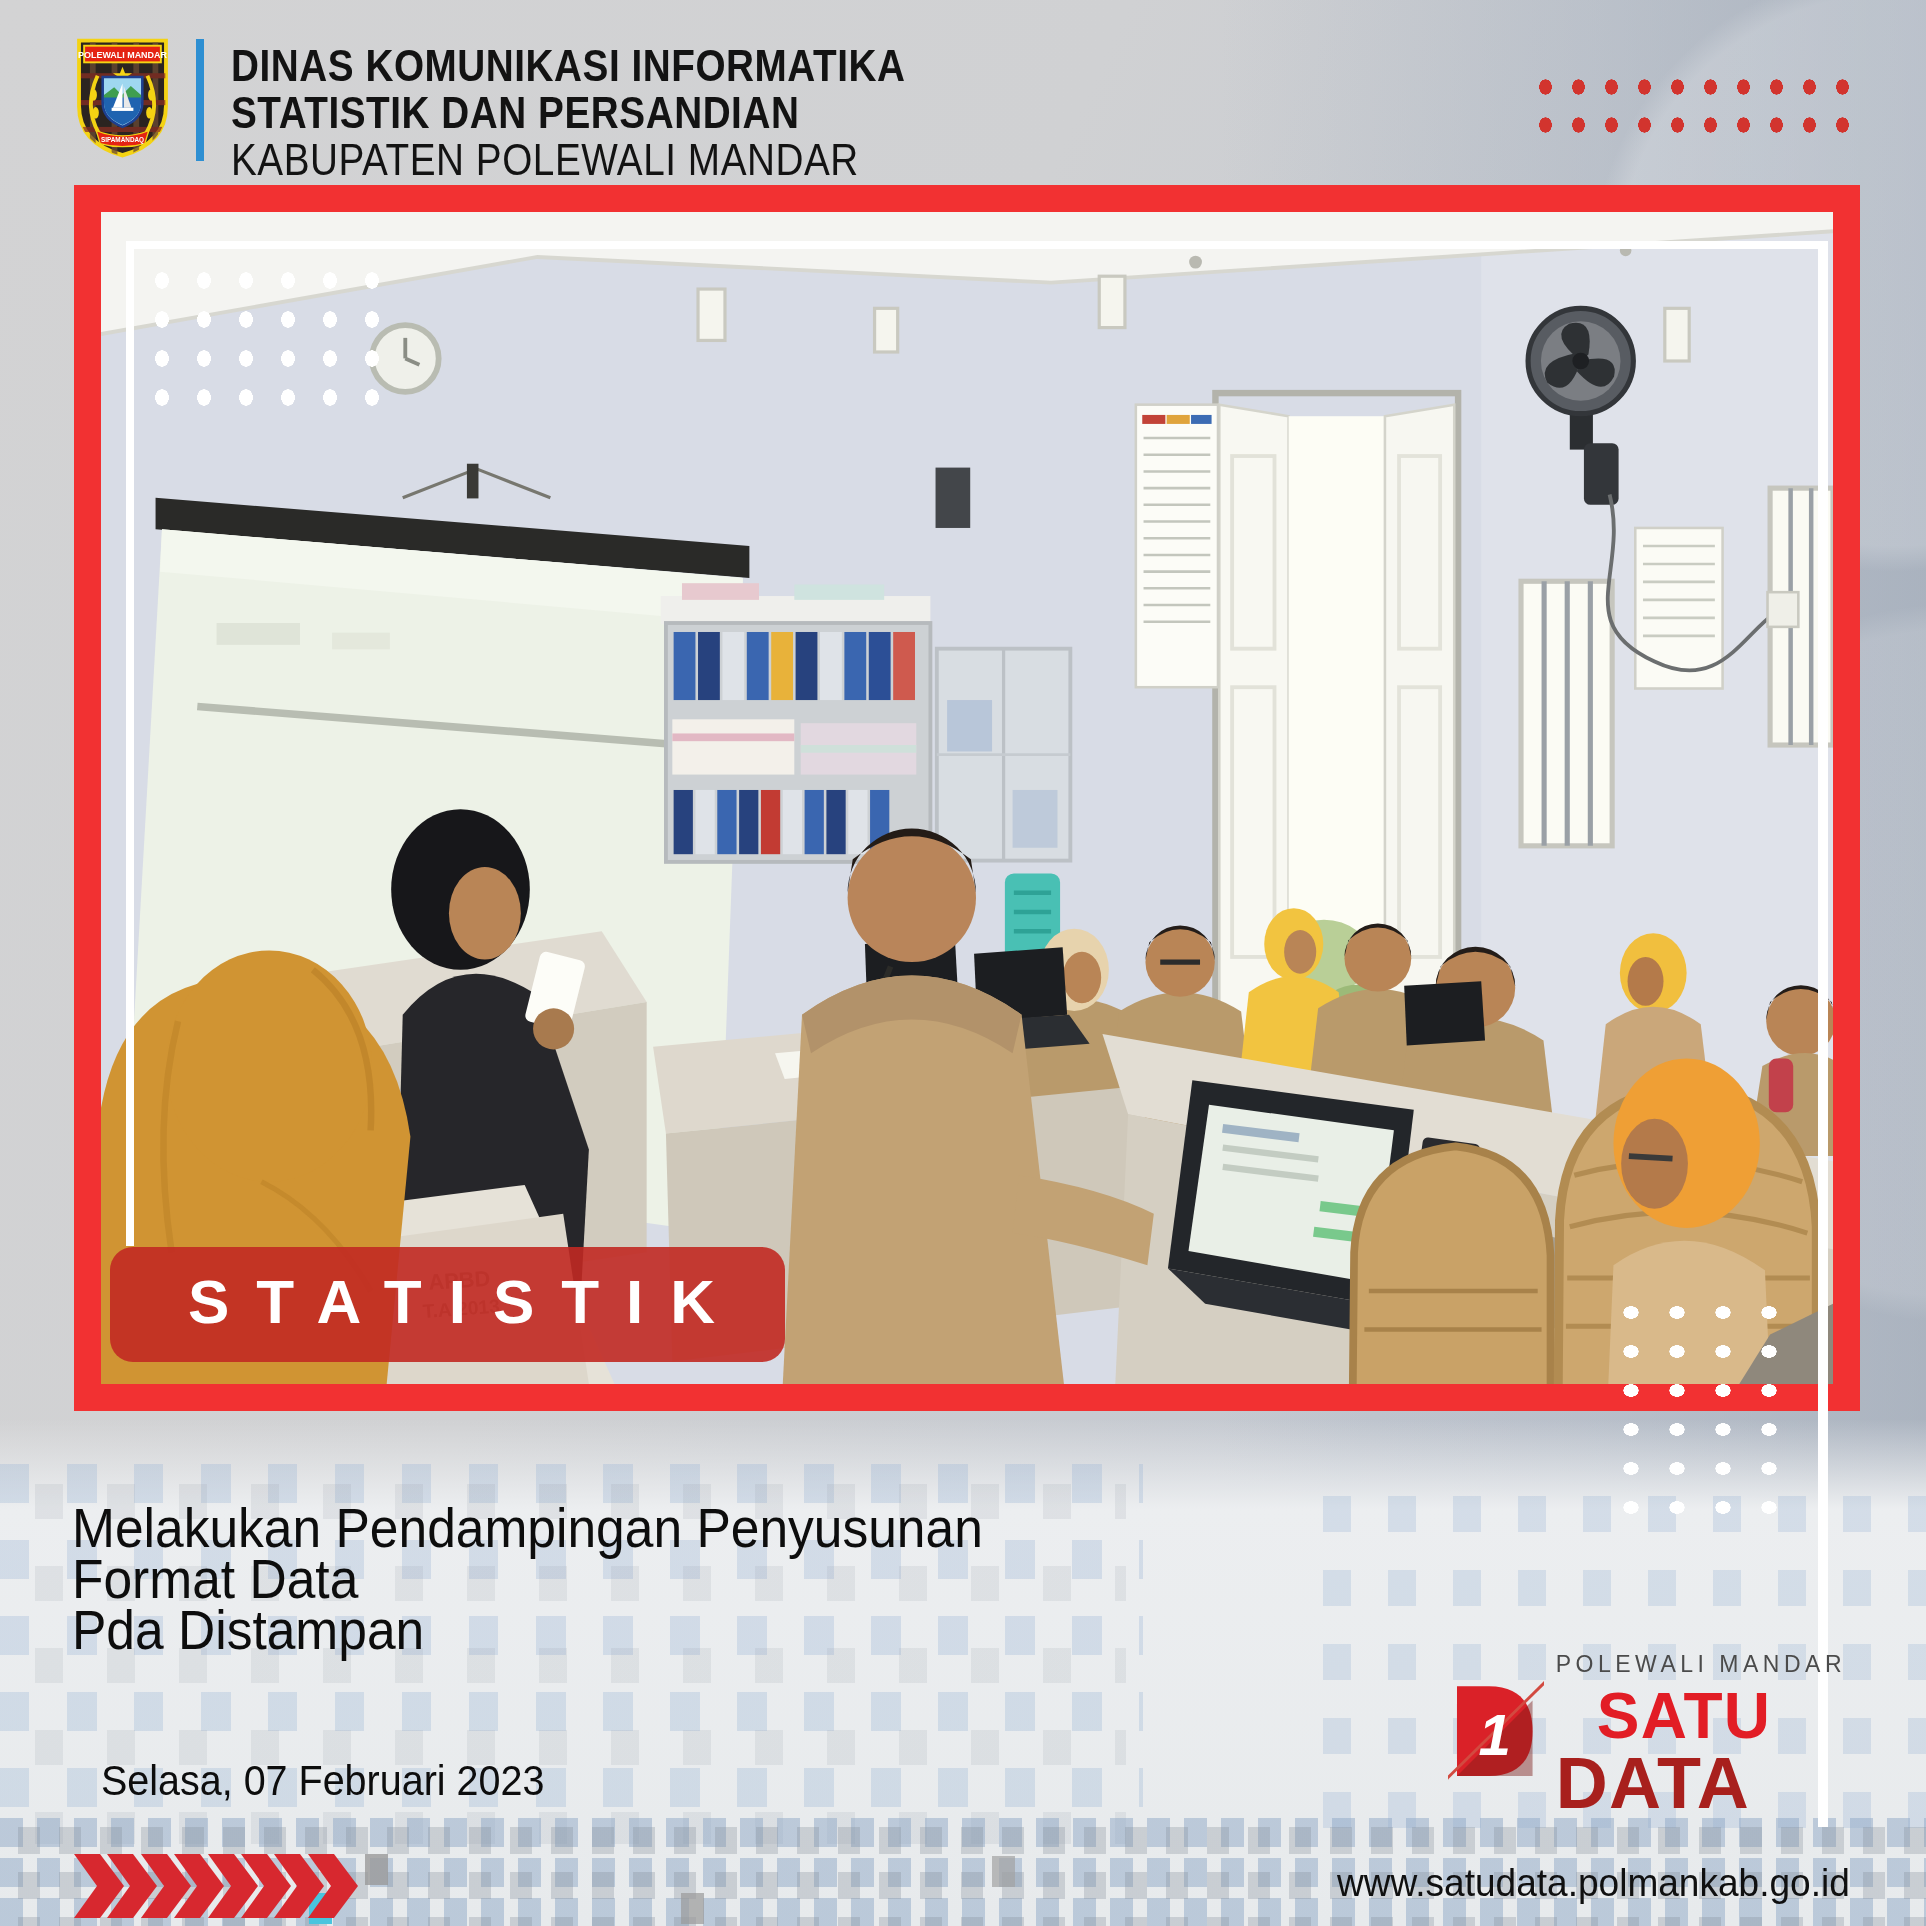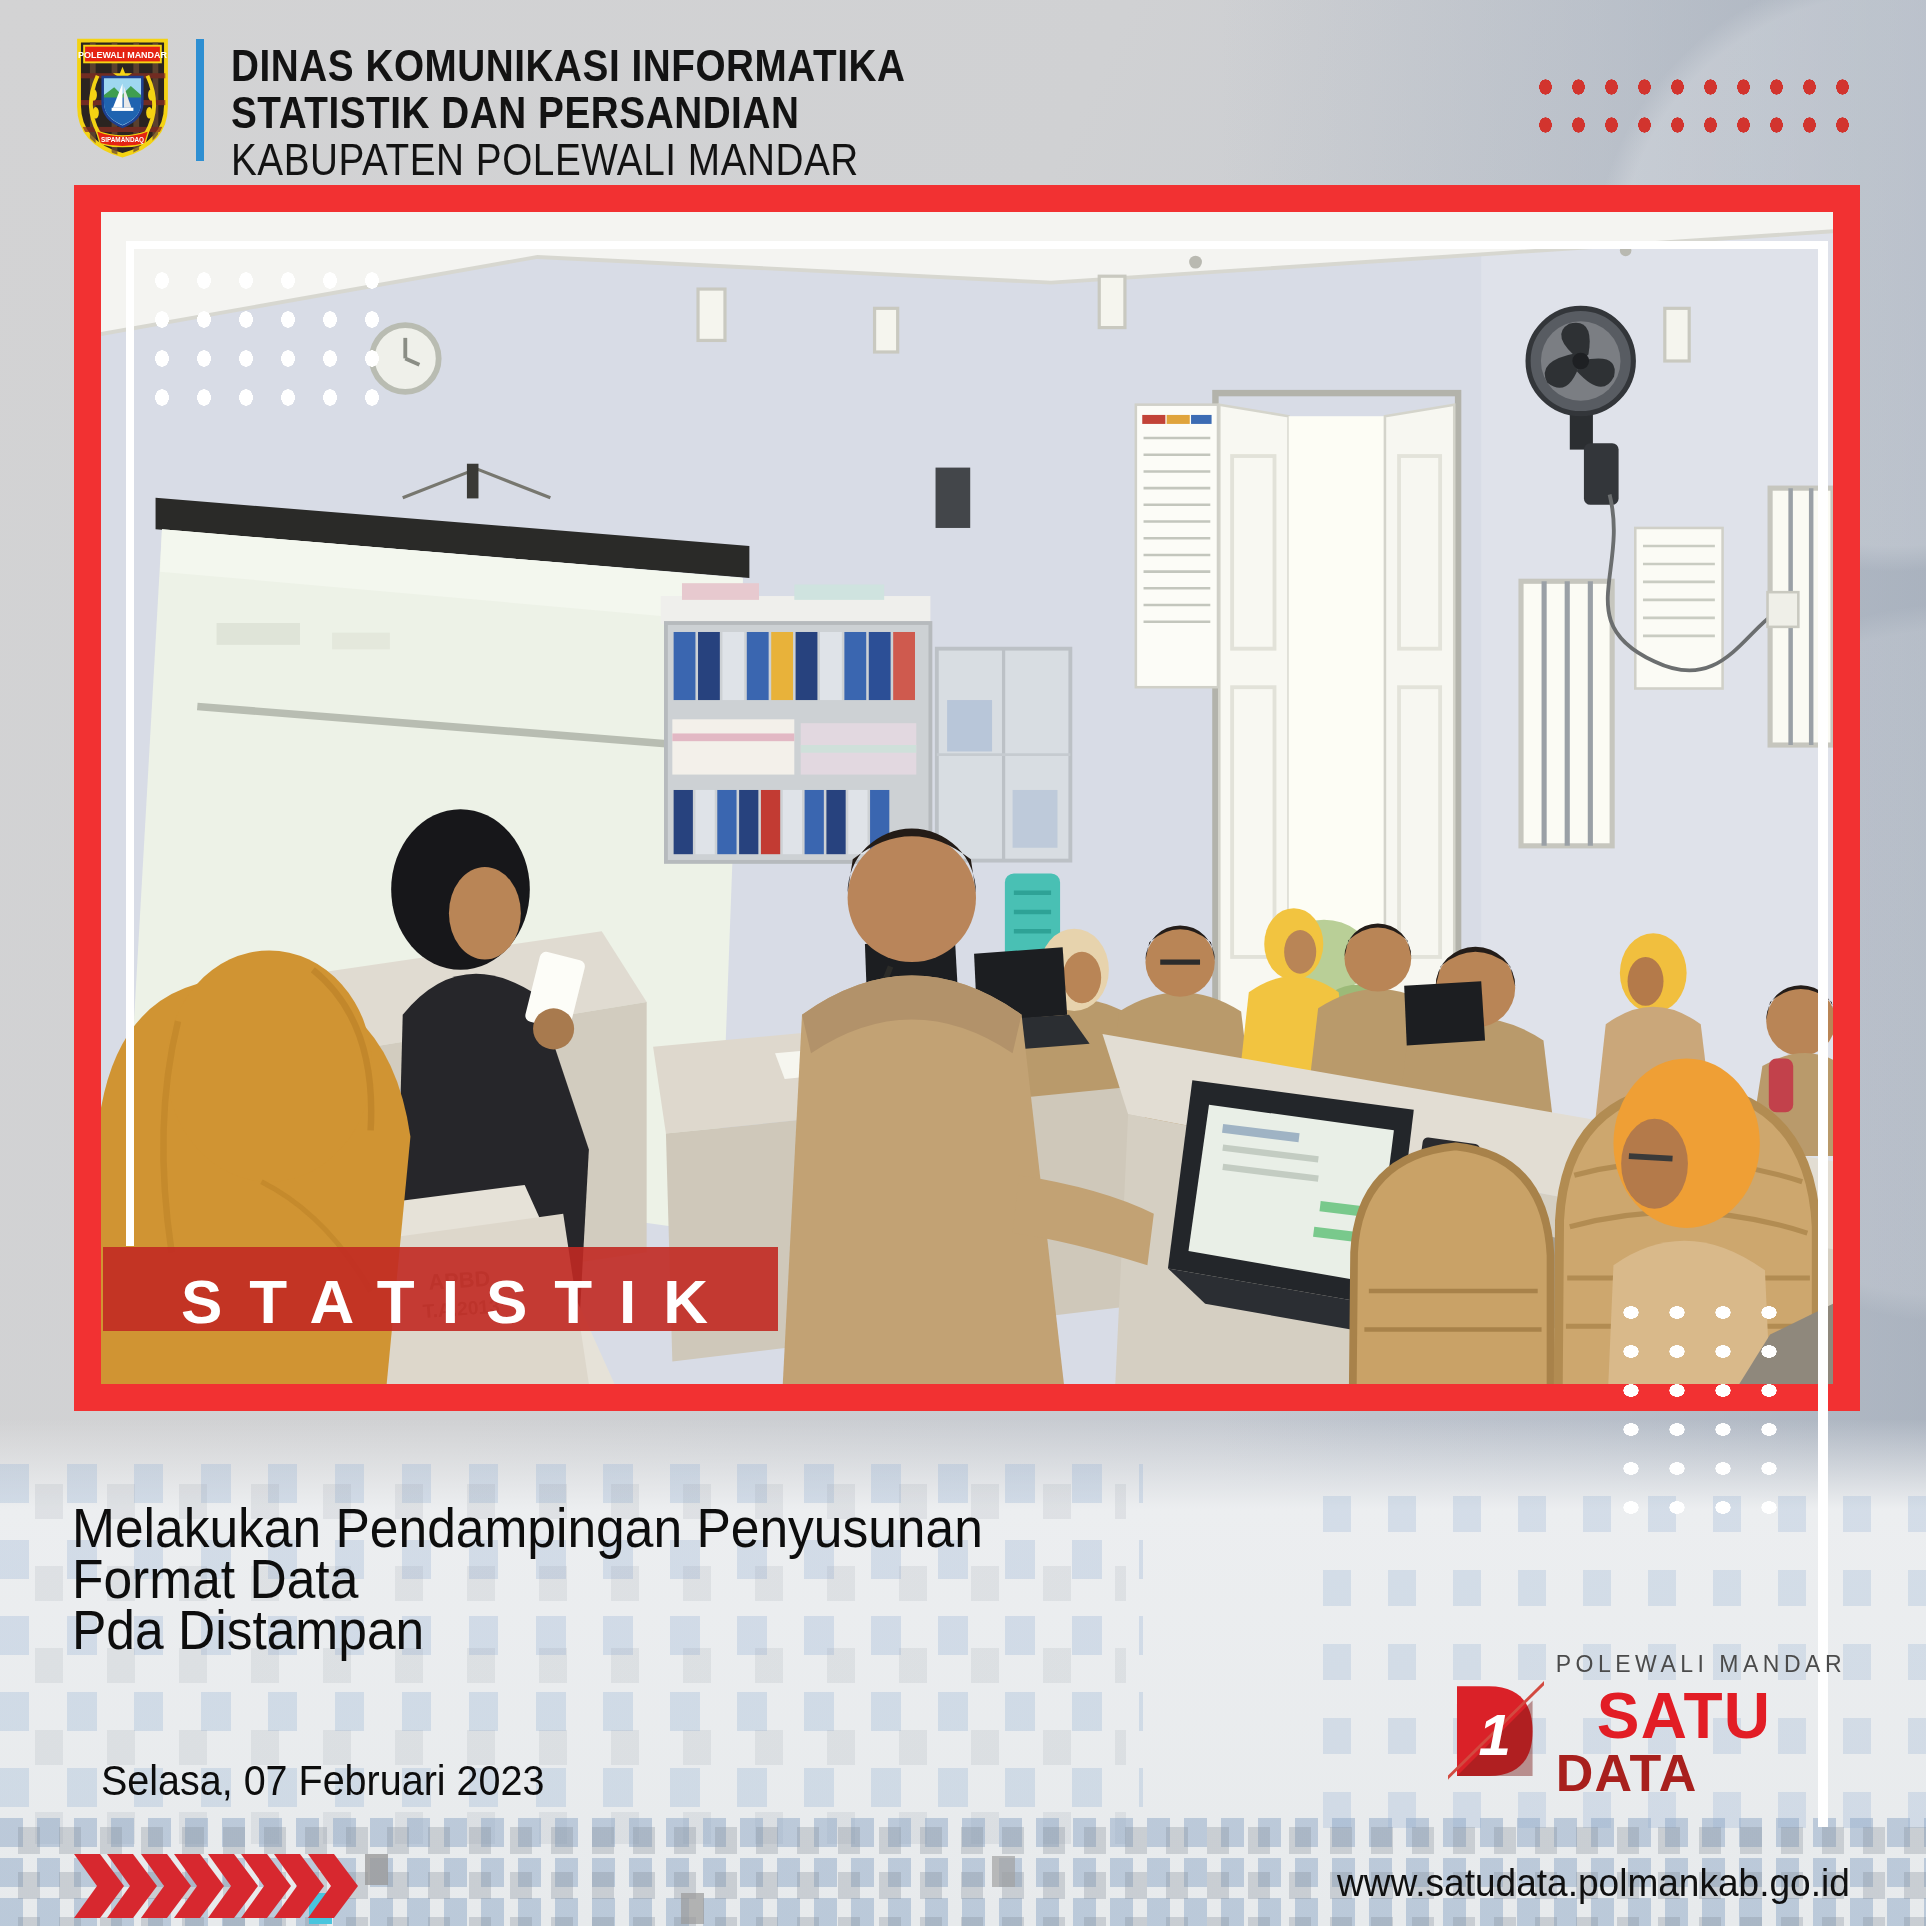--- a/index.html
+++ b/index.html
@@ -54,39 +54,39 @@
   .wline-top{left:126px;top:241px;width:1701px;height:8.3px;}
   .wline-left{left:126px;top:241px;width:8.3px;height:1005px;}
   .wline-right{left:1818px;top:241px;width:10.3px;height:1586px;}
   .dots-wtl{left:141px;top:261px;width:254px;height:157px;z-index:6;
     background:radial-gradient(ellipse 7px 8.3px at center,#ffffff 97%,rgba(0,0,0,0) 100%);
     background-size:42px 39px;}
   .dots-wbr{left:1608px;top:1293px;width:185px;height:232px;z-index:6;
     background:radial-gradient(ellipse 7.7px 6.4px at center,#ffffff 97%,rgba(0,0,0,0) 100%);
     background-size:46px 39px;}
   
-  .banner{left:103px;top:1247px;width:675px;height:84px;background:rgba(193,41,34,.90);z-index:7;}
+  .banner{left:110px;top:1247px;width:675px;height:115px;background:rgba(193,41,34,.90);z-index:7;border-radius:23px;}
   .banner span{display:block;padding-left:78px;line-height:110px;font-size:62px;font-weight:bold;
     color:#ffffff;letter-spacing:27px;white-space:nowrap;}
   
   .caption{left:72px;top:1502px;z-index:8;color:#0d0d0d;font-size:56px;line-height:51px;
     transform:scaleX(.92);transform-origin:left top;white-space:nowrap;}
   .date{left:101px;top:1757px;z-index:8;color:#0d0d0d;font-size:42px;transform:scaleX(.94);
     transform-origin:left top;white-space:nowrap;}
   .website{right:76px;top:1861px;z-index:8;color:#101010;font-size:39px;transform:scaleX(.95);
     transform-origin:right top;white-space:nowrap;}
   .chevrons{left:74px;top:1854px;width:334px;height:64px;z-index:8;}
   .chev{position:absolute;top:0;width:50px;height:64px;background:#d7282f;
     clip-path:polygon(0 0,52% 0,100% 50%,52% 100%,0 100%,46% 50%);}
   
   .satudata{left:1448px;top:1634px;width:398px;height:196px;z-index:8;display:flex;}
   .sd-text{margin-left:11.6px;padding-top:16.7px;}
   .sd-region{font-size:23px;color:#4b4b4b;letter-spacing:4.5px;white-space:nowrap;}
   .sd-satu{font-size:64px;font-weight:800;color:#e21d25;line-height:0.98;margin-top:7.7px;letter-spacing:1.3px;margin-left:41px;}
-  .sd-data{font-size:52px;font-weight:800;color:#a8201d;line-height:0.98;letter-spacing:1.3px;}
+  .sd-data{font-size:72px;font-weight:800;color:#a8201d;line-height:0.98;letter-spacing:1.3px;}
 </style>
 </head>
 <body>
 
 <div class="canvas">
 
   <div class="abs bg-right"></div>
   <div class="abs bg-lower"></div>
   <div class="px px-a"></div>
   <div class="px px-a2"></div>

